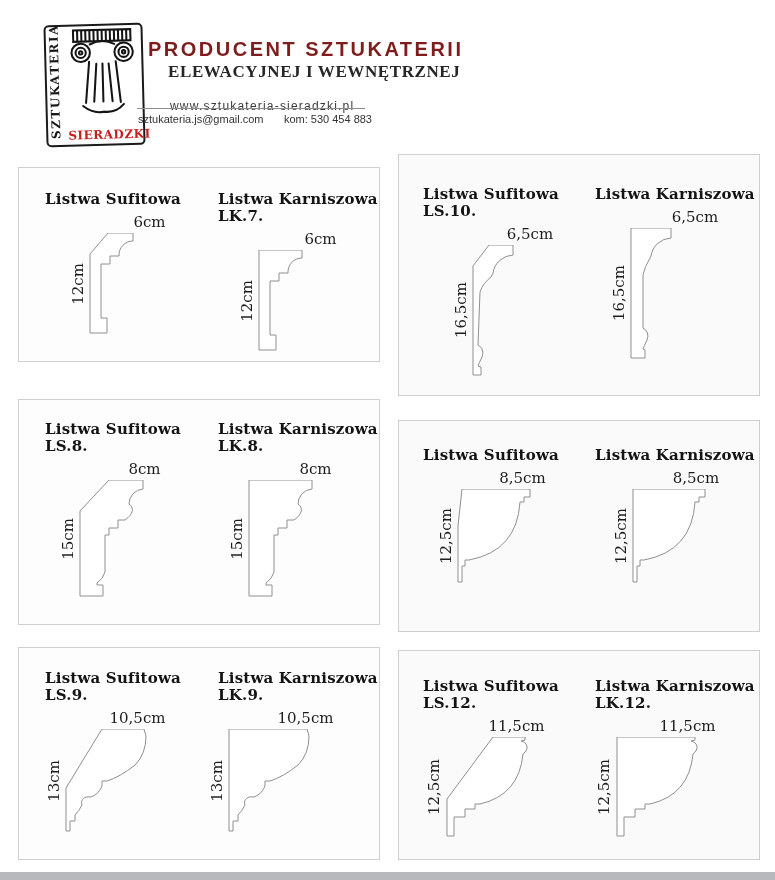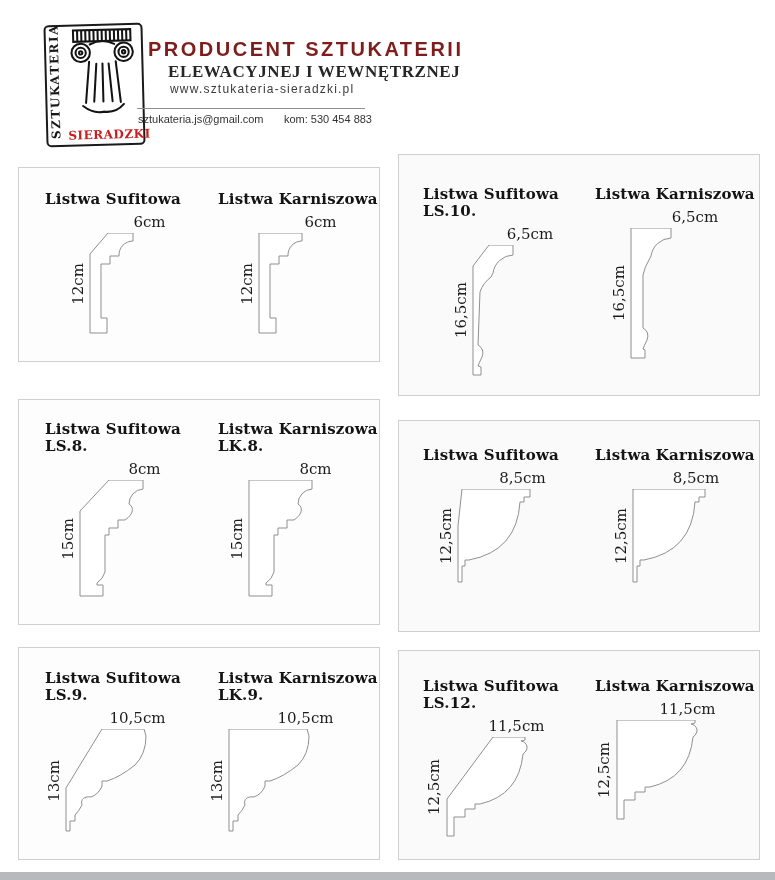--- a/index.html
+++ b/index.html
@@ -16,21 +16,21 @@
   .logo-col{position:absolute;left:21px;top:2px;}
   .logo-red{position:absolute;left:20px;bottom:2px;width:70px;text-align:center;
             font-weight:bold;font-size:12px;letter-spacing:0.5px;color:#c5201f;}
 
   .h-title1{position:absolute;left:148px;top:38px;
             font-family:"Liberation Sans", sans-serif;font-weight:bold;
             font-size:20px;letter-spacing:2.5px;color:#7f1d1d;}
   .h-title2{position:absolute;left:148px;top:62px;
             font-family:"Liberation Serif", serif;font-weight:bold;
             font-size:17px;letter-spacing:0.6px;color:#262626;margin-left:20px;}
-  .h-www{position:absolute;left:170px;top:82px;
+  .h-www{position:absolute;left:170px;top:99px;
          font-family:"Liberation Sans", sans-serif;font-size:12px;
          letter-spacing:1.2px;color:#3a3a3a;}
   .h-rule{position:absolute;left:137px;top:108px;width:228px;height:1px;background:#8f8f8f;}
   .h-contact{position:absolute;left:138px;top:113px;width:234px;
              display:flex;justify-content:space-between;
              font-family:"Liberation Sans", sans-serif;font-size:11px;color:#333;align-items:center;}
 
   
   .panel{position:absolute;border:1px solid #cfcfcf;background:#fdfdfd;}
   .panel.r{background:#fafafa;}
@@ -103,20 +103,21 @@
     <div class="hdim">12cm</div>
     <svg width="46" height="101" viewBox="0 0 46 101">
       <path class="profile" d="M19,0 L44,0 L44,8 A14 14 0 0 0 30,23 L21,23 L21,31 L12,31 L12,85 L18,85 L18,100 L1,100 L1,21 Z"></path>
     </svg>
   </div>
 </div>
 
 <div class="product" style="left:218px;top:191px;">
   <div class="ptitle">
     <div>Listwa Karniszowa</div>
+    <div>LK.7.</div>
   </div>
   <div class="draw" style="margin-left:20px;">
     <div class="wdim">6cm</div>
     <div class="hdim">12cm</div>
     <svg width="46" height="101" viewBox="0 0 46 101">
       <path class="profile" d="M1,0 L44,0 L44,8 A14 14 0 0 0 30,23 L21,23 L21,31 L12,31 L12,85 L18,85 L18,100 L1,100 Z"></path>
     </svg>
   </div>
 </div>
 
@@ -239,20 +240,21 @@
     <div class="hdim">12,5cm</div>
     <svg width="86" height="100" viewBox="0 0 86 100">
       <path class="profile" d="M48,0 L80,0 L80,3 L76,4 C82,5 85,12 78,17 Q74,58 35,67 L30,67 L30,72 L20,72 L20,80 L9,80 L9,99 L2,99 L2,62 Z"></path>
     </svg>
   </div>
 </div>
 
 <div class="product" style="left:595px;top:678px;">
   <div class="ptitle">
     <div>Listwa Karniszowa</div>
+    <div>LK.12.</div>
   </div>
   <div class="draw" style="margin-left:0px;">
     <div class="wdim">11,5cm</div>
     <div class="hdim">12,5cm</div>
     <svg width="86" height="100" viewBox="0 0 86 100">
       <path class="profile" d="M2,0 L80,0 L80,3 L76,4 C82,5 85,12 78,17 Q74,58 35,67 L30,67 L30,72 L20,72 L20,80 L9,80 L9,99 L2,99 Z"></path>
     </svg>
   </div>
 </div>
 

